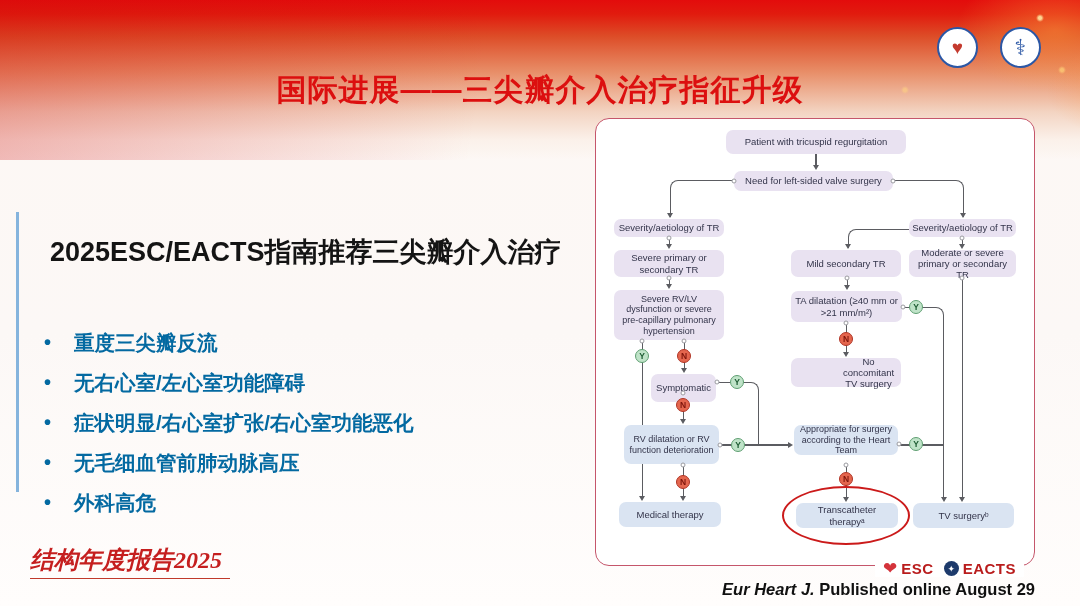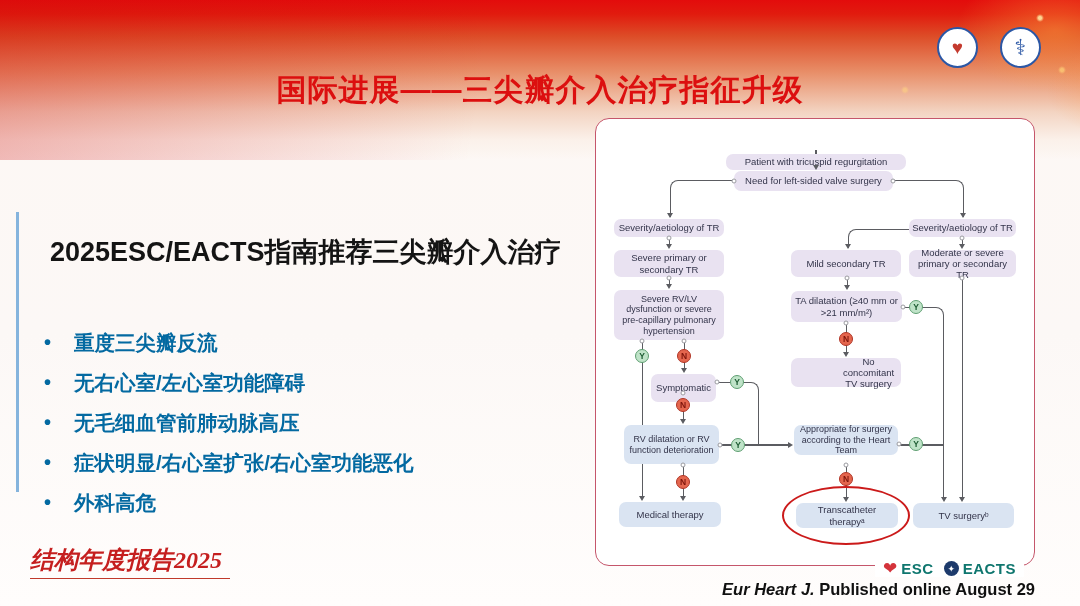--- a/index.html
+++ b/index.html
@@ -67,21 +67,21 @@
     border:1px solid #9a9aa0; transform:translate(-50%,-50%); z-index:3; }
   .highlight-ellipse { position:absolute; left:186px; top:367px; width:128px; height:59px;
     border:2.5px solid #cb1a1a; border-radius:50%; z-index:5; }
 
   .panel-logos { position:absolute; right:10px; bottom:-12px; display:flex; align-items:center; gap:10px;
     background:#fff; padding:0 8px; z-index:6; }
   .esc-wrap,.eacts-wrap { display:flex; align-items:center; gap:4px; }
   .esc-heart { color:#d4333b; font-size:17px; line-height:1; }
   .eacts-circle { width:15px; height:15px; border-radius:50%; background:#1d3a6b; color:#fff;
     font-size:9px; display:flex; align-items:center; justify-content:center; }
-  .logo-text { font-size:15px; font-weight:bold; color:#0f766e; letter-spacing:.5px; }
+  .logo-text { font-size:15px; font-weight:bold; color:#b91c1c; letter-spacing:.5px; }
 
   .citation { position:absolute; right:45px; top:580px; font-size:16.5px; font-weight:bold; color:#111; }
   .citation .it { font-style:italic; }
 </style>
 </head>
 <body>
 
 <div class="slide">
 
   <div class="header"></div>
@@ -93,30 +93,30 @@
   </div>
   <div class="org-logo l2">
     <span class="g2">⚕</span>
   </div>
 
   <div class="accent-bar"></div>
   <div class="left-heading">2025ESC/EACTS指南推荐三尖瓣介入治疗</div>
   <ul class="bullets">
     <li>重度三尖瓣反流</li>
     <li>无右心室/左心室功能障碍</li>
+    <li>症状明显/右心室扩张/右心室功能恶化</li>
     <li>无毛细血管前肺动脉高压</li>
-    <li>症状明显/右心室扩张/右心室功能恶化</li>
     <li>外科高危</li>
   </ul>
   <div class="footer-mark">结构年度报告2025</div>
   <div class="footer-underline"></div>
 
   <div class="panel">
 
-    <div class="box lav" style="left:130px;top:11px;width:180px;height:16px;margin-top:24px;">Patient with tricuspid regurgitation</div>
+    <div class="box lav" style="left:130px;top:11px;width:180px;height:24px;">Patient with tricuspid regurgitation</div>
     <div class="box lav" style="left:138px;top:52px;width:159px;height:20px;">Need for left-sided valve surgery</div>
     <div class="box lav" style="left:18px;top:100px;width:110px;height:18px;">Severity/aetiology of TR</div>
     <div class="box lav" style="left:313px;top:100px;width:107px;height:18px;">Severity/aetiology of TR</div>
     <div class="box lav" style="left:18px;top:131px;width:110px;height:27px;">Severe primary or secondary TR</div>
     <div class="box lav" style="left:195px;top:131px;width:110px;height:27px;">Mild secondary TR</div>
     <div class="box lav" style="left:313px;top:131px;width:107px;height:27px;">Moderate or severe primary or secondary TR</div>
     <div class="box lav" style="left:18px;top:171px;width:110px;height:50px;font-size:9px;">Severe RV/LV dysfunction or severe pre-capillary pulmonary hypertension</div>
     <div class="box lav" style="left:195px;top:172px;width:111px;height:31px;">TA dilatation (≥40 mm or &gt;21 mm/m²)</div>
     <div class="box lav" style="left:195px;top:239px;width:110px;height:29px;padding-left:48px;">No concomitant TV surgery</div>
     <div class="box lav" style="left:55px;top:255px;width:65px;height:28px;">Symptomatic</div>

